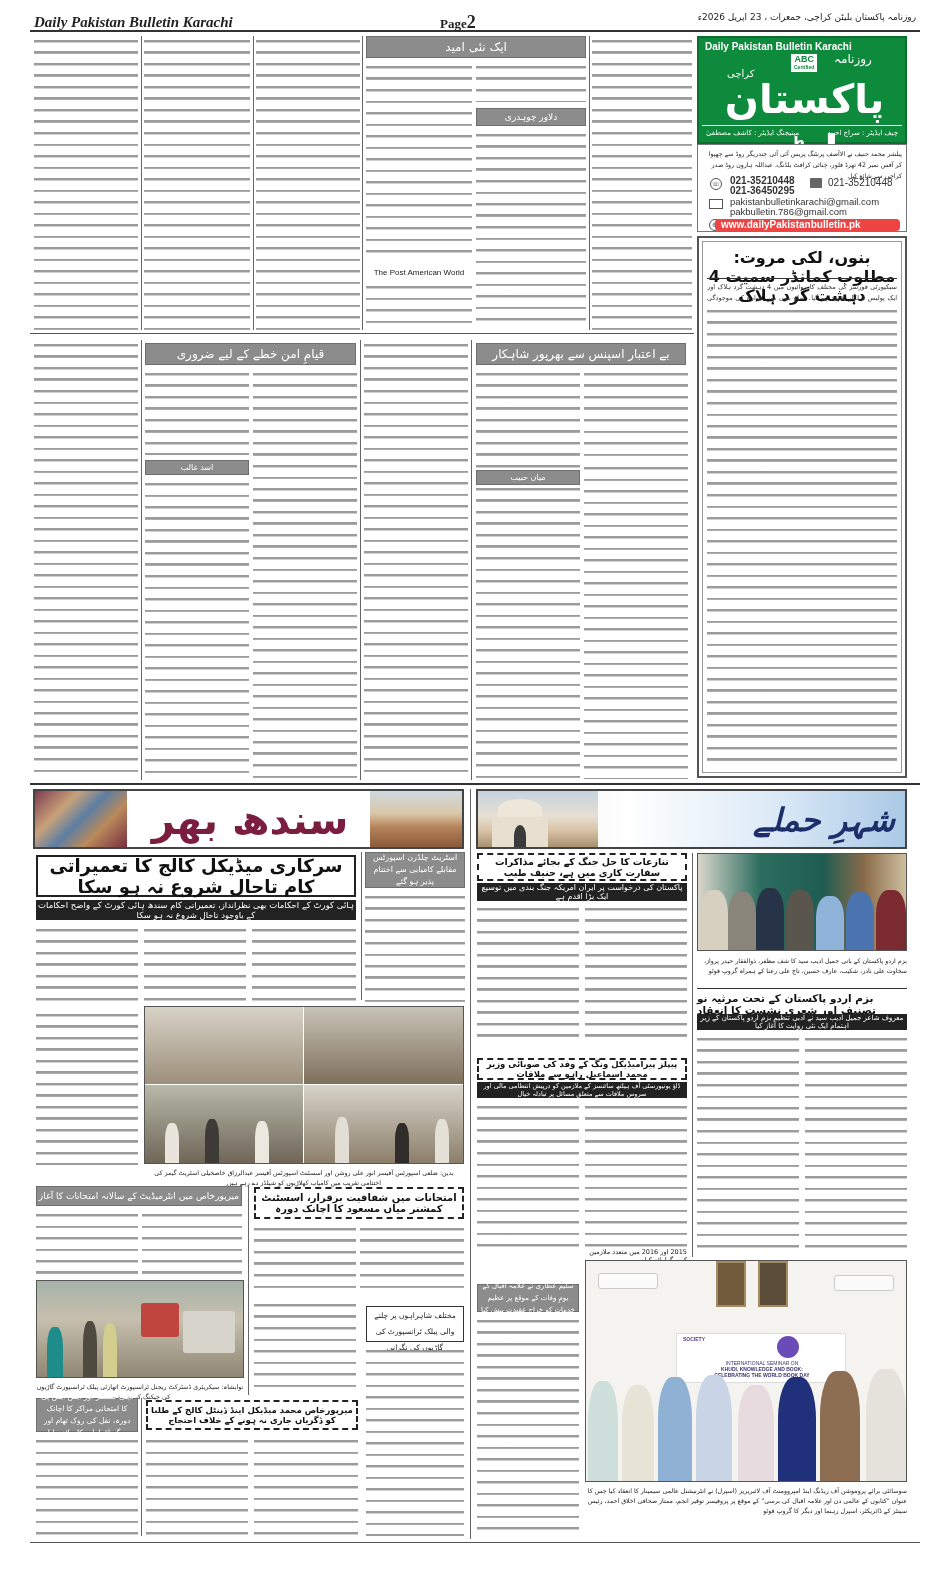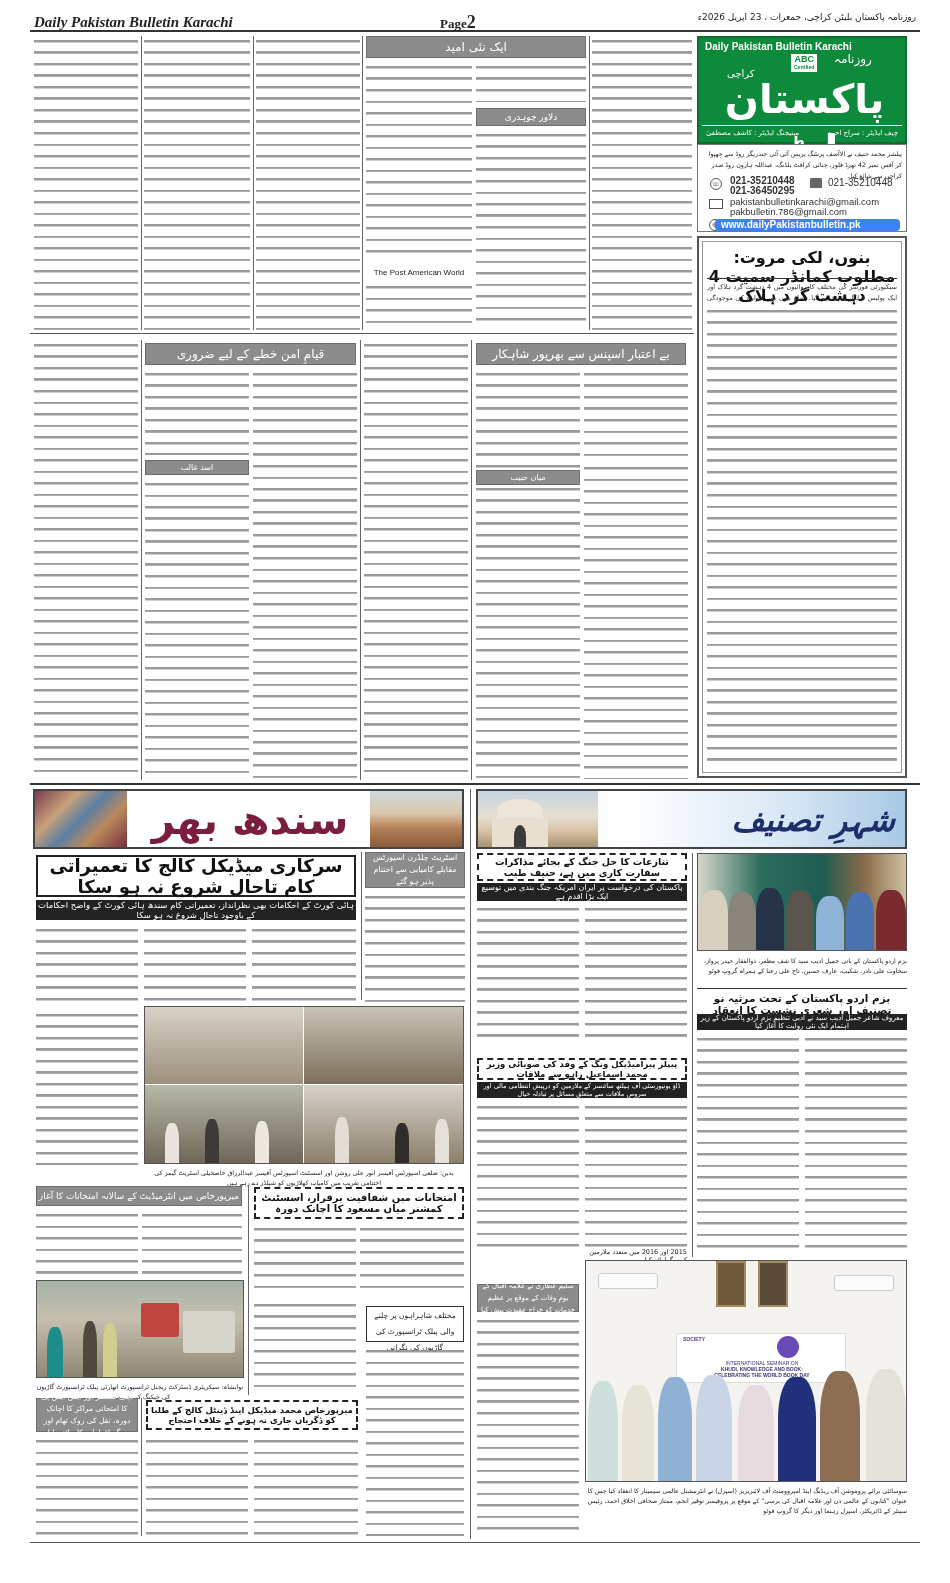--- a/index.html
+++ b/index.html
@@ -21,21 +21,21 @@
   .logo-abc { position: absolute; left: 92px; top: 16px; background: #fff; color: #0d8a3b; font-family: "Liberation Sans", sans-serif; font-weight: bold; font-size: 9px; padding: 1px 3px; line-height: 8px; text-align: center; }
   .logo-abc small { display: block; font-size: 5px; }
   .logo-rozna { position: absolute; left: 135px; top: 14px; color: #fff; font-size: 12px; direction: rtl; }
   .logo-karachi { position: absolute; left: 28px; top: 30px; color: #fff; font-size: 10px; direction: rtl; }
   .logo-main { position: absolute; left: 8px; top: 36px; width: 195px; text-align: center; color: #fff; font-size: 40px; font-weight: bold; direction: rtl; line-height: 50px; }
   .logo-foot { position: absolute; left: 3px; bottom: 3px; right: 3px; height: 14px; border-top: 1px solid #fff; color: #fff; font-size: 7px; direction: rtl; display: flex; justify-content: space-between; align-items: center; padding: 0 4px; }
   .contact-box { left: 697px; top: 144px; width: 210px; height: 88px; border: 1px solid #777; background: #fff; }
   .contact-text { position: absolute; right: 4px; left: 4px; top: 3px; font-size: 6.3px; line-height: 11px; direction: rtl; text-align: right; color: #222; }
   .contact-row { position: absolute; font-family: "Liberation Sans", sans-serif; font-size: 10px; font-weight: bold; color: #333; line-height: 10px; }
   .icon-circle { position: absolute; width: 12px; height: 12px; border: 1.5px solid #555; border-radius: 50%; font-size: 7px; display: flex; align-items: center; justify-content: center; color: #555; }
-  .web-pill { position: absolute; left: 715px; top: 219px; width: 185px; height: 12px; background: #3b82f6; border-radius: 4px; color: #fff; font-family: "Liberation Sans", sans-serif; font-weight: bold; font-size: 10px; line-height: 12px; padding-left: 6px; }
+  .web-pill { position: absolute; left: 715px; top: 219px; width: 185px; height: 12px; background: #ef4444; border-radius: 4px; color: #fff; font-family: "Liberation Sans", sans-serif; font-weight: bold; font-size: 10px; line-height: 12px; padding-left: 6px; }
   .box-story { left: 697px; top: 236px; width: 210px; height: 542px; border: 2px solid #555; }
   .box-story-inner { position: absolute; left: 3px; top: 3px; right: 3px; bottom: 3px; border: 1px solid #999; }
   .story-head { position: absolute; left: 0; right: 0; top: 6px; height: 28px; text-align: center; font-size: 16px; font-weight: bold; direction: rtl; color: #111; }
   .banner { position: absolute; border: 2px solid #444; overflow: hidden; }
   .sindh-banner { left: 33px; top: 789px; width: 431px; height: 60px; background: #fff; }
   .sindh-title { position: absolute; left: 95px; top: 2px; width: 240px; text-align: center; color: #7a1d3f; font-size: 40px; font-weight: bold; direction: rtl; line-height: 54px; }
   .sindh-img-l { position: absolute; left: 0; top: 0; width: 92px; height: 56px; background: linear-gradient(135deg, #7d3b4f 0%, #c9a27a 30%, #5d7ea3 50%, #b98a5c 70%, #7a2f3f 100%); }
   .sindh-img-r { position: absolute; right: 0; top: 0; width: 92px; height: 56px; background: linear-gradient(180deg, #cfd9e0 0%, #d9c7a8 40%, #b5835a 65%, #8a5a3a 100%); }
   .shahr-banner { left: 476px; top: 789px; width: 431px; height: 60px; background: linear-gradient(90deg, #e6e9ec 0%, #ffffff 35%, #dbe9f6 70%, #a9c9e6 100%); }
   .shahr-img { position: absolute; left: 0; top: 0; width: 120px; height: 56px; background: linear-gradient(180deg, #c5d4e0 0%, #e7dfd2 45%, #d9c4a8 70%, #a8916f 100%); }
@@ -169,21 +169,21 @@
   <div class="sindh-title">سندھ بھر سے</div>
   <div class="sindh-img-r"></div>
 </div>
 
 <div class="banner shahr-banner">
   <div class="shahr-img">
     <div style="position:absolute;left:20px;top:8px;width:44px;height:20px;background:#efe6da;border-radius:50% 50% 0 0;"></div>
     <div style="position:absolute;left:14px;top:26px;width:56px;height:30px;background:#e9dfd0;"></div>
     <div style="position:absolute;left:36px;top:34px;width:12px;height:22px;background:#3a3a3a;border-radius:50% 50% 0 0;"></div>
   </div>
-  <div class="shahr-title">شہرِ تصنیف</div>
+  <div class="shahr-title">شہرِ حملے</div>
 </div>
 
 <div class="vrule" style="left:470px;top:789px;height:750px;"></div>
 
 <div class="big-head" style="left:36px;top:855px;width:320px;height:42px;font-size:18px;">سرکاری میڈیکل کالج کا تعمیراتی کام تاحال شروع نہ ہو سکا</div>
 <div class="black-bar" style="left:36px;top:900px;width:320px;height:20px;">ہائی کورٹ کے احکامات بھی نظرانداز، تعمیراتی کام سندھ ہائی کورٹ کے واضح احکامات کے باوجود تاحال شروع نہ ہو سکا</div>
 <div class="col" style="left:36px;top:925px;width:102px;height:80px;">
     <span class="filler"></span>
   </div>
 <div class="col" style="left:144px;top:925px;width:102px;height:80px;">
@@ -274,21 +274,21 @@
   <div class="person" style="left:2px;width:28px;height:60px;background:#d7cfc0;"></div>
   <div class="person" style="left:30px;width:28px;height:58px;background:#8a857a;"></div>
   <div class="person" style="left:58px;width:28px;height:62px;background:#273448;"></div>
   <div class="person" style="left:88px;width:28px;height:60px;background:#5b564d;"></div>
   <div class="person" style="left:118px;width:28px;height:54px;background:#8fb3d9;"></div>
   <div class="person" style="left:148px;width:28px;height:58px;background:#4a73b0;"></div>
   <div class="person" style="left:178px;width:30px;height:60px;background:#7b2b30;"></div>
 </div>
 <div class="caption" style="left:697px;top:956px;width:210px;text-align:right;">بزم اردو پاکستان کے بانی جمیل ادیب سید کا شف مظفر، ذوالفقار حیدر پرواز، سخاوت علی نادر، شکیب، عارف حسین، تاج علی رعنا کے ہمراہ گروپ فوٹو</div>
 <div class="hrule" style="left:697px;top:988px;width:210px;background:#333;"></div>
-<div style="position:absolute;left:697px;top:992px;width:210px;height:20px;text-align:center;direction:rtl;font-size:10.5px;font-weight:bold;color:#111;">بزم اردو پاکستان کے تحت مرثیہ نو تصنیف اور شعری نشست کا انعقاد</div>
+<div style="position:absolute;left:697px;top:992px;width:210px;height:20px;text-align:left;direction:rtl;font-size:10.5px;font-weight:bold;color:#111;">بزم اردو پاکستان کے تحت مرثیہ نو تصنیف اور شعری نشست کا انعقاد</div>
 <div class="black-bar" style="left:697px;top:1014px;width:210px;height:16px;font-size:7px;">معروف شاعر جمیل ادیب سید نے ادبی تنظیم بزم اردو پاکستان کے زیر اہتمام ایک نئی روایت کا آغاز کیا</div>
 <div class="col" style="left:697px;top:1034px;width:102px;height:222px;">
     <span class="filler"></span>
   </div>
 <div class="col" style="left:805px;top:1034px;width:102px;height:222px;">
     <span class="filler"></span>
   </div>
 <div class="vrule" style="left:692px;top:853px;height:404px;"></div>
 
 <div class="dashed-head" style="left:477px;top:1058px;width:210px;height:22px;font-size:8.5px;">پیپلز پیرامیڈیکل ونگ کے وفد کی صوبائی وزیر محمد اسماعیل راہو سے ملاقات</div>

